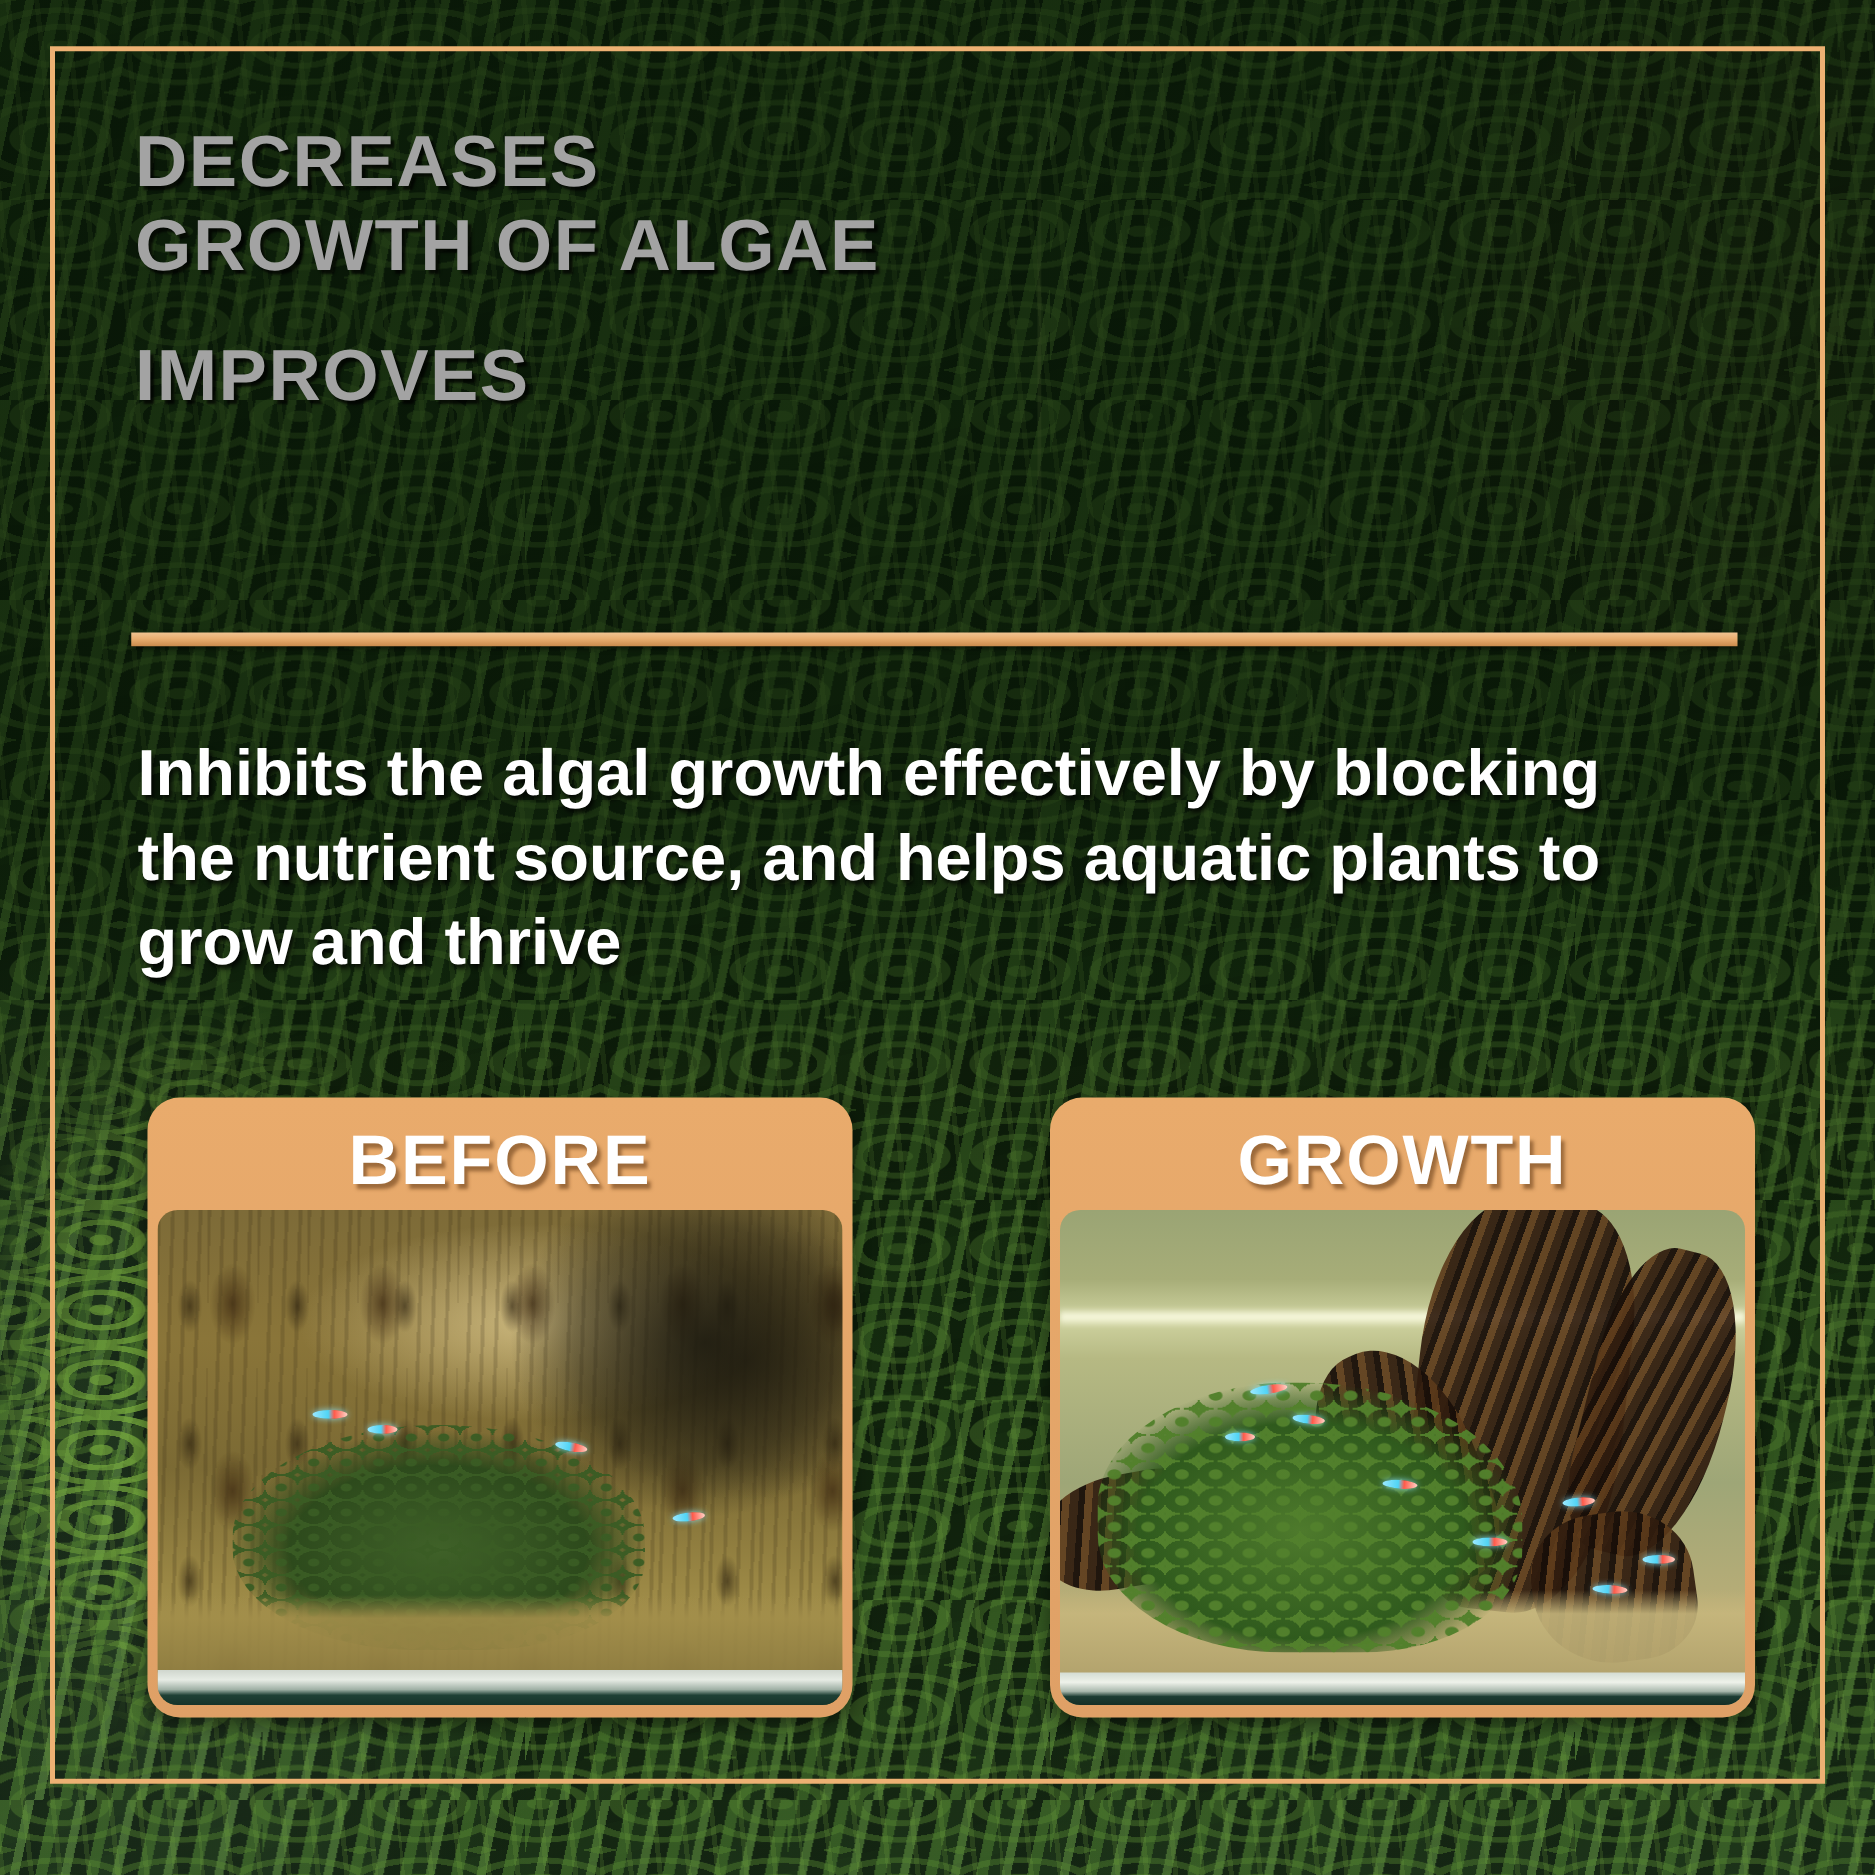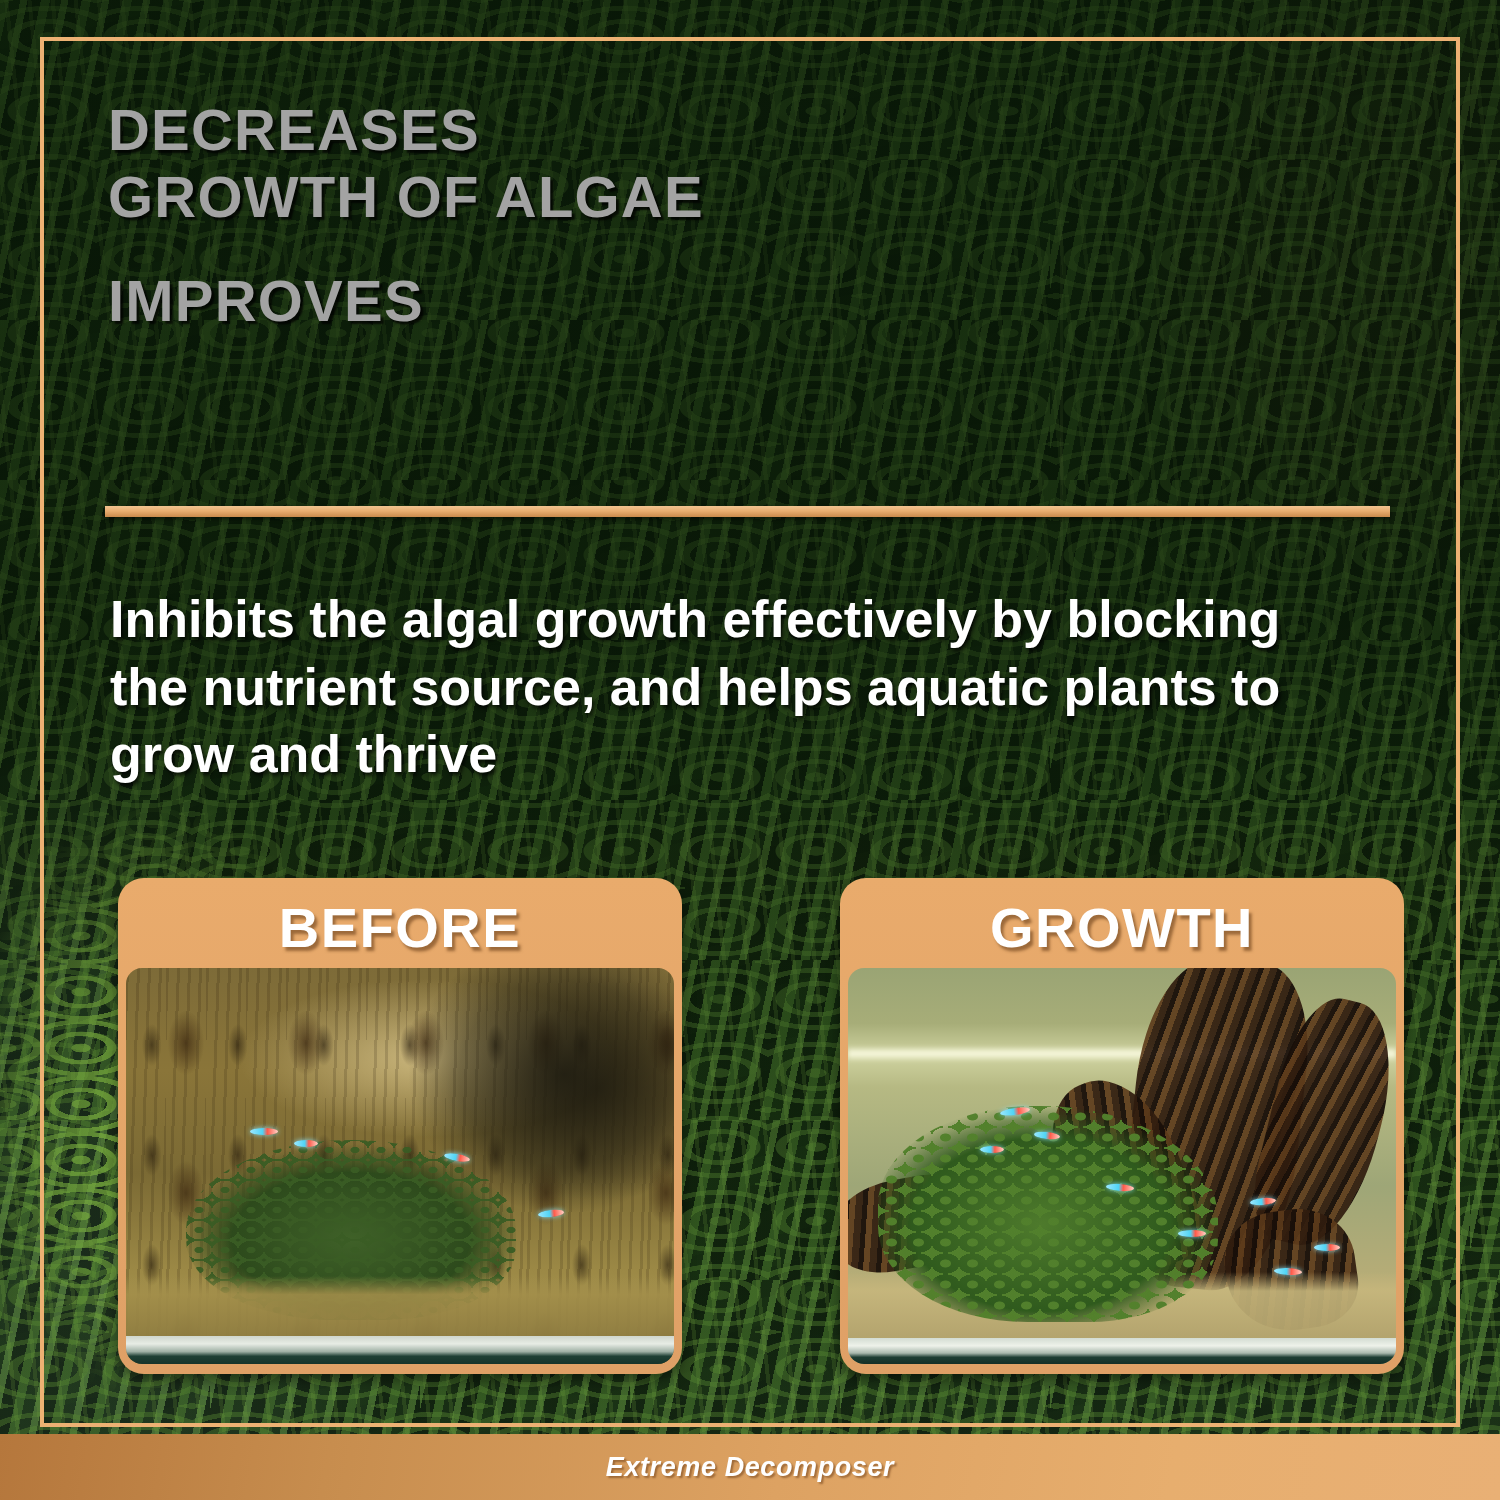--- a/index.html
+++ b/index.html
@@ -382,17 +382,14 @@
         <div class="fish fish-neon" style="left:330px; top:262px; width:28px;"></div>
         <div class="fish fish-neon" style="left:402px; top:230px; width:26px; transform:rotate(-5deg);"></div>
         <div class="fish fish-neon" style="left:466px; top:276px; width:26px;"></div>
         <div class="fish fish-neon" style="left:426px; top:300px; width:28px; transform:rotate(3deg);"></div>
         <div class="rim-after"></div>
       </div>
     </div>
 
   </div>
 
-  <div class="footer">
-    <div class="footer-text">Extreme Decomposer</div>
-  </div>
 
 </div>
 
 </body></html>

